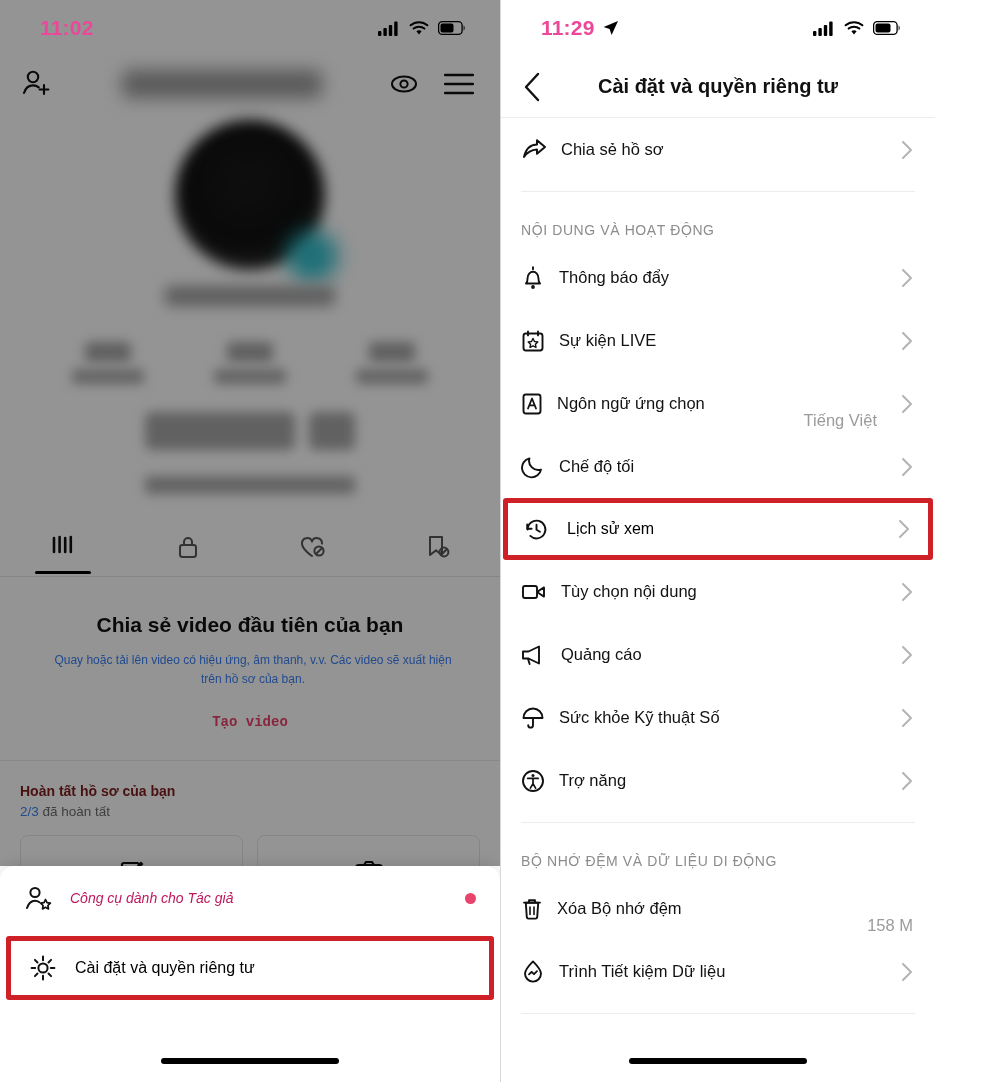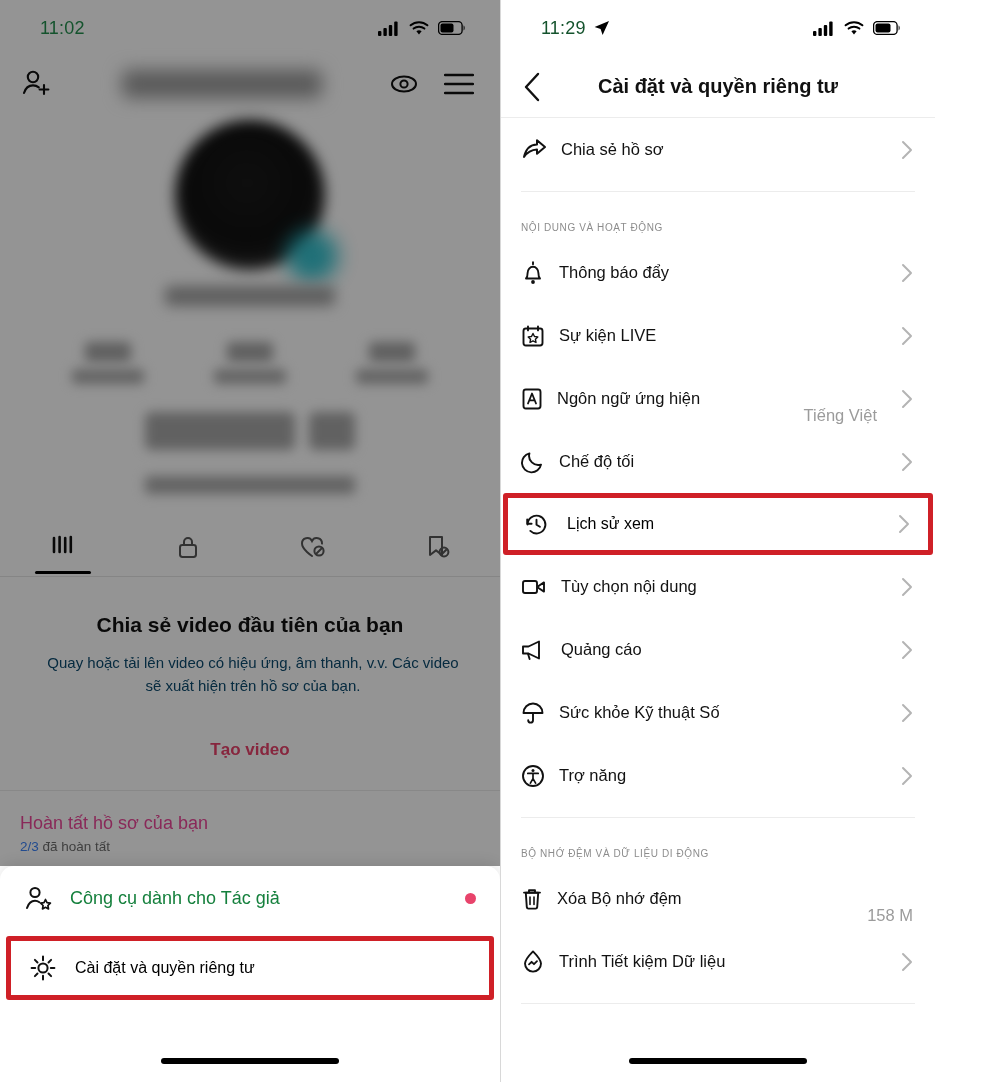--- a/index.html
+++ b/index.html
@@ -11,21 +11,21 @@
   }
   .screens { display: flex; width: 1000px; height: 1082px; }
   .panel { width: 500px; height: 1082px; position: relative; overflow: hidden; background: #fff; }
 
   
   .statusbar {
     height: 56px; display: flex; align-items: center;
     justify-content: space-between; padding: 0 34px 0 40px;
     position: relative; z-index: 5;
   }
-  .sb-time { font-size: 18px; font-weight: 400; letter-spacing: .2px; color: #14532d; display:flex; align-items:center; gap:7px;}
+  .sb-time { font-size: 21px; font-weight: 700; letter-spacing: .2px; color: #ec4899; display:flex; align-items:center; gap:7px;}
   .sb-right { display: flex; align-items: center; gap: 9px; }
   .loc-arrow { display:inline-block; }
 
   
   .dimwrap { position: absolute; inset: 0; }
   .dim-overlay {
     position: absolute; left:0; right:0; top:0; height: 866px;
     background: rgba(0,0,0,0.42); z-index: 3; pointer-events: none;
   }
   .l-header {
@@ -58,44 +58,44 @@
   .blur-btn.sq { width: 46px; }
   .bio-blur { width: 210px; height: 18px; border-radius:4px; background:#ababab; filter: blur(6px); margin: 26px auto 0; }
 
   .tabbar { display:flex; margin-top: 26px; border-bottom: 1px solid rgba(0,0,0,.10); }
   .tab { flex:1; display:flex; flex-direction:column; align-items:center; padding: 14px 0 0; }
   .tab .ul { width: 56px; height: 3px; background:#000; margin-top: 13px; border-radius: 2px; }
   .tab .ul.off { background: transparent; }
 
   .empty { text-align:center; padding: 36px 40px 0; }
   .empty h2 { font-size: 21px; font-weight: 700; color:#111; }
-  .empty p { font-size: 15px; color:#0c4a6e; line-height: 1.55; margin-top: 14px; margin-left: 6px; }
-  .empty .cta { font-size: 17px; font-weight: 700; margin-top: 42px; display:inline-block; }
+  .empty p { font-size: 12px; color:#3b82f6; line-height: 1.55; margin-top: 14px; margin-left: 6px; }
+  .empty .cta { font-size: 14px; font-weight: 700; margin-top: 26px; display:inline-block;font-family:Liberation Mono, monospace; }
 
   .complete { border-top: 1px solid rgba(0,0,0,.08); margin-top: 30px; padding: 22px 20px 0; }
-  .complete h3 { font-size: 18px; font-weight: 400; color:#ec4899; }
+  .complete h3 { font-size: 14px; font-weight: 700; color:#7f1d1d; }
   .complete .sub { font-size: 13.5px; color:#6d6d6d; margin-top: 5px; }
   .cards { display:flex; gap: 14px; margin-top: 16px; }
   .card { flex:1; border:1px solid rgba(0,0,0,.10); border-radius: 8px; padding: 22px 8px 18px; text-align:center; }
   .card .cicon { position: relative; display:inline-block; }
   .card .lbl { font-size: 15px; color:#111; margin-top: 14px; font-weight: 500; }
   .check-badge {
     position:absolute; right:-7px; bottom:-3px; width:17px; height:17px;
     border-radius:50%; background:#1ec07a; display:flex; align-items:center; justify-content:center;
     color:#fff; font-size:10px; font-weight:700;
   }
 
   
   .sheet {
     position:absolute; left:0; right:0; bottom:0; height: 216px; z-index: 6;
     background:#fff; border-radius: 14px 14px 0 0;
     box-shadow: 0 -3px 14px rgba(0,0,0,.10);
   }
   .sheet-item { display:flex; align-items:center; height: 64px; padding: 0 24px; gap: 18px; }
-  .sheet-item .txt { font-size: 18px; color:#15803d; font-weight: 500; }
+  .sheet-item .txt { font-size: 14px; color:#be185d; font-weight: 500; font-style: italic; }
   .red-dot { width: 11px; height: 11px; border-radius:50%; margin-left:auto; }
   .hl-box {
     border: 5px solid; border-radius: 3px;
     margin: 6px 6px 0; height: 64px; display:flex; align-items:center;
     padding: 0 18px; gap: 18px;
   }
   .home-ind { position:absolute; left:50%; transform:translateX(-50%); bottom: 18px; width:178px; height:6px; border-radius:4px; background:#000; z-index: 7; }
 
   
   .r-divider { width: 1px; background: #d8d8d8; height: 1082px; }
@@ -106,21 +106,21 @@
   .nav .back { position:absolute; left: 22px; display:flex; align-items:center; }
   .nav .title { flex:1; text-align:center; font-size: 20px; font-weight: 700; color:#111; }
 
   .srow {
     display:flex; align-items:center; height: 63px; padding: 0 22px 0 20px; gap: 14px;
   }
   .srow .label { font-size: 16.5px; color:#121212; }
   .srow .value { margin-left:auto; font-size: 16.5px; color:#9b9b9b;margin-top:33px; }
   .srow .chev { margin-left:auto; display:flex; }
   .srow .value + .chev { margin-left: 10px; }
-  .sec-head { font-size: 10px; color:#8c8c8c; letter-spacing:.6px; padding: 20px 20px 8px; }
+  .sec-head { font-size: 14px; color:#8c8c8c; letter-spacing:.6px; padding: 20px 20px 8px; }
   .sep { height:1px; background:#ececec; margin: 10px 20px; }
   .hl-row {
     border: 5px solid; border-radius: 3px; margin: 0 2px;
     display:flex; align-items:center; height: 62px; padding: 0 18px 0 16px; gap: 18px;
   }
   .hl-row .chev { margin-left:auto; }
   svg { display:block; }
 </style>
 </head>
 <body>
@@ -404,21 +404,21 @@
       </span>
     </div>
 
     <div class="srow">
       <span>
         <svg width="22" height="24" viewBox="0 0 22 24">
             <rect x="2.5" y="2.5" width="17" height="19" rx="2.4" stroke="#111" stroke-width="1.9" fill="none"></rect>
             <path d="M7 16.5L11 6.5l4 10M8.4 13.4h5.2" stroke="#111" stroke-width="1.8" fill="none" stroke-linecap="round" stroke-linejoin="round"></path>
           </svg>
       </span>
-      <span class="label">Ngôn ngữ ứng hiện</span>
+      <span class="label">Ngôn ngữ ứng chọn</span>
       <span class="value">Tiếng Việt</span>
       <span class="chev">
         <svg width="12" height="20" viewBox="0 0 12 20">
             <path d="M2 2l8 8-8 8" stroke="#b4b4b4" stroke-width="2" fill="none" stroke-linecap="round" stroke-linejoin="round"></path>
           </svg>
       </span>
     </div>
 
     <div class="srow">
       <span>

